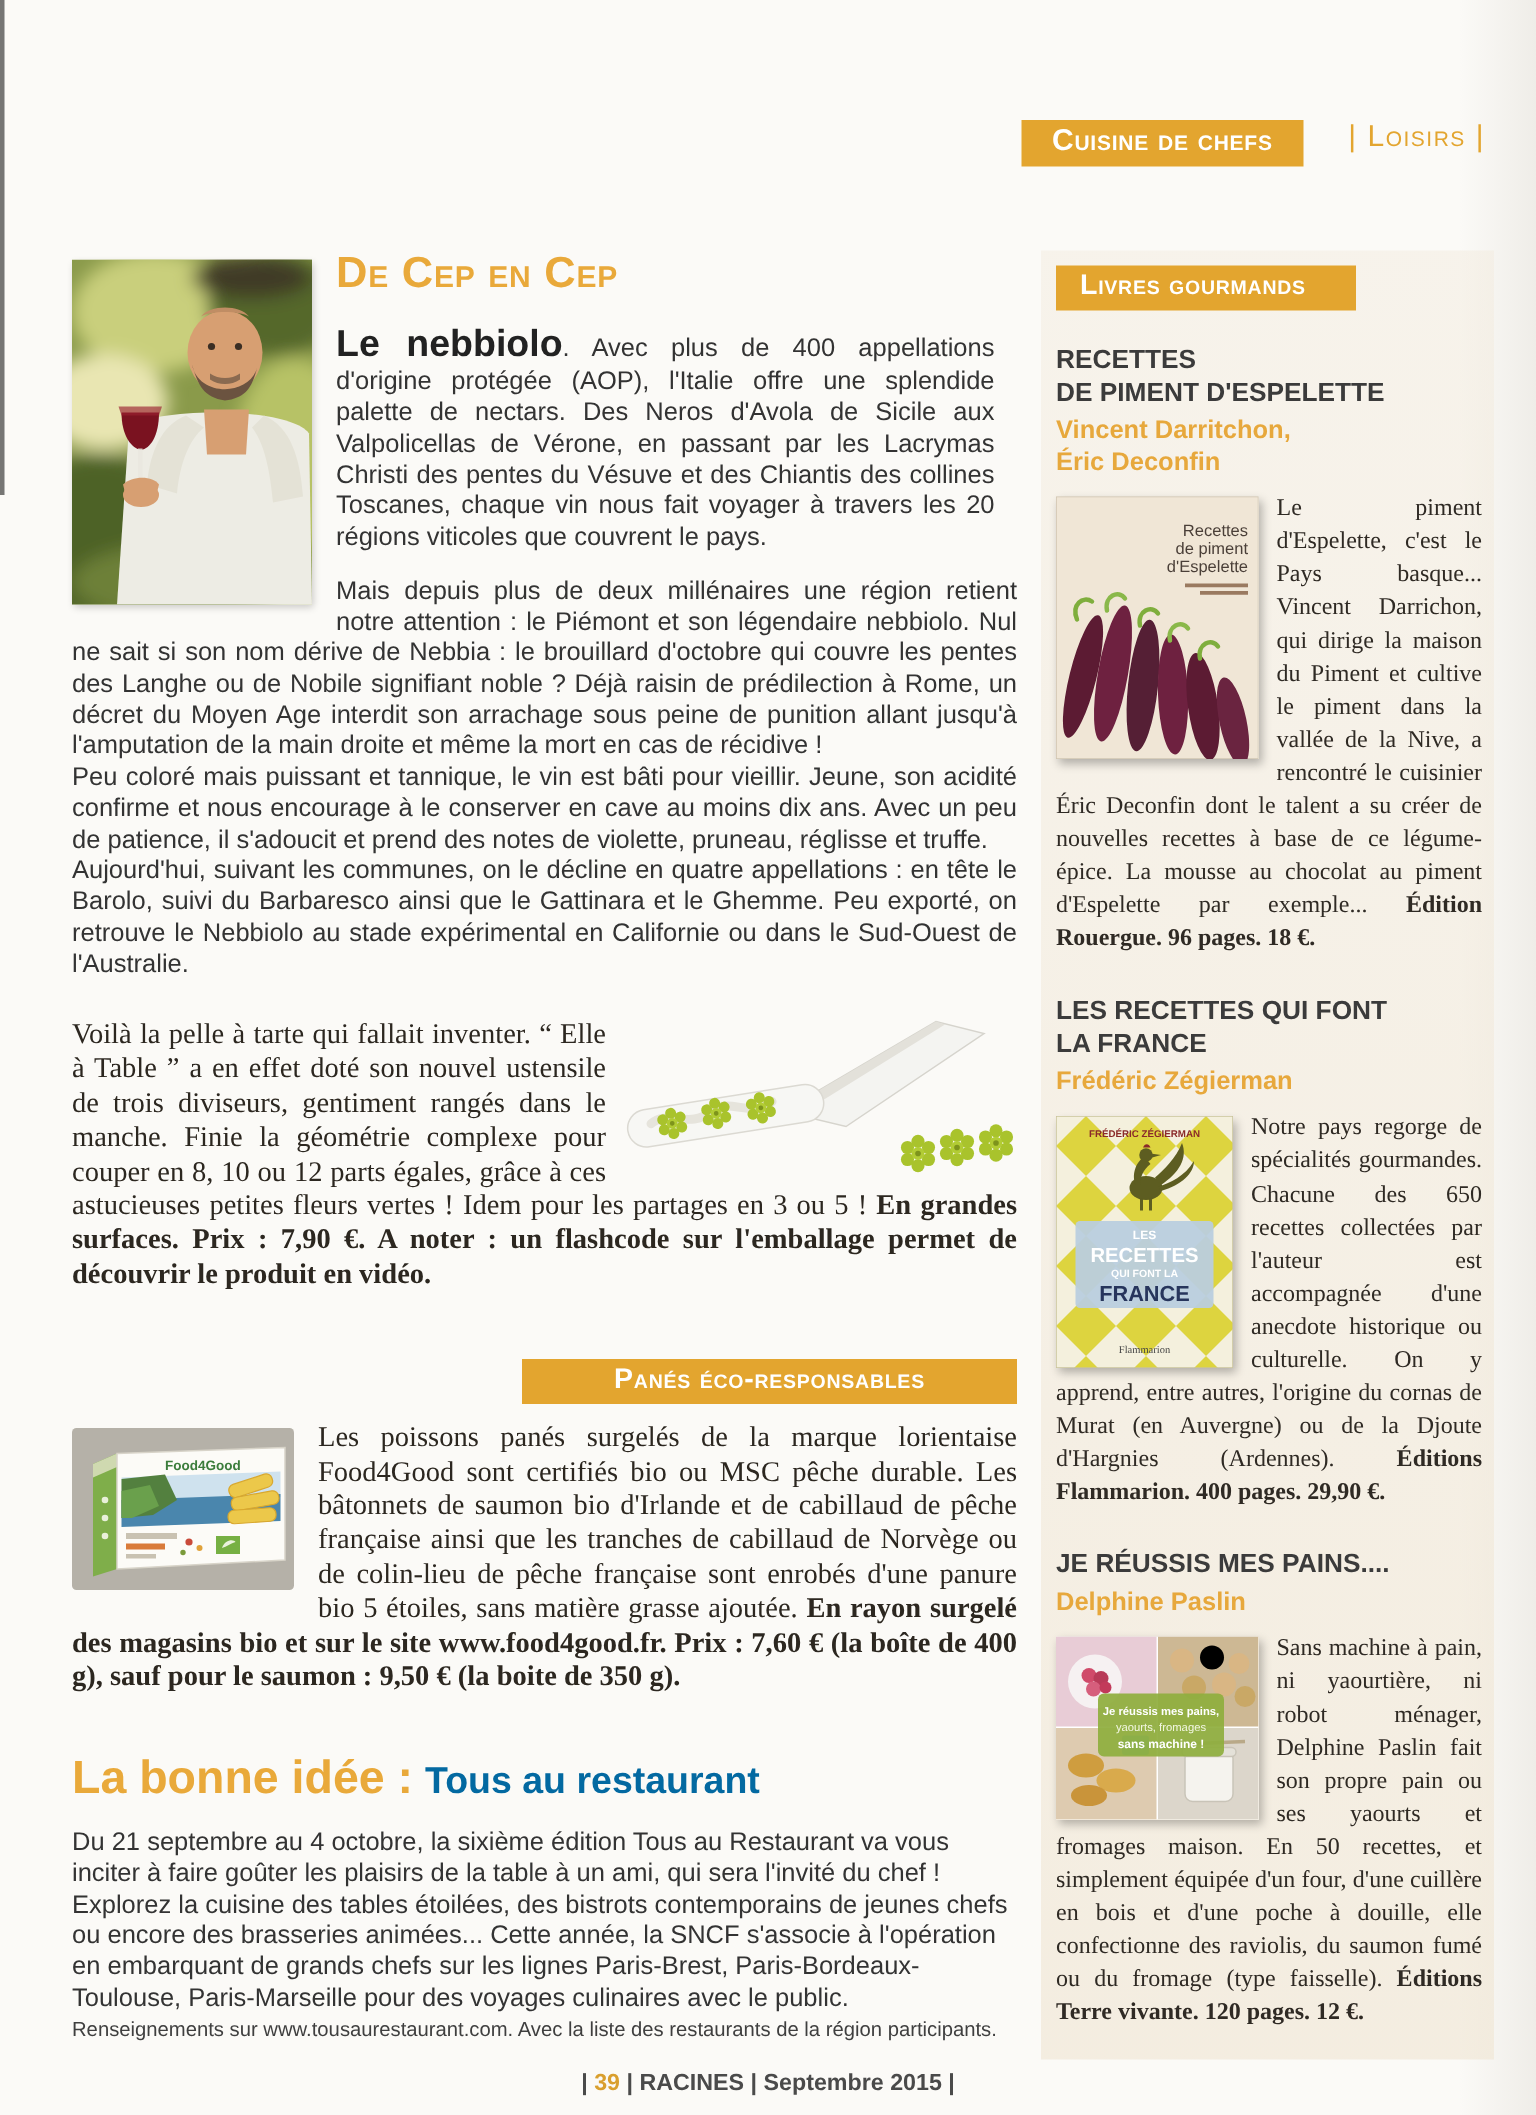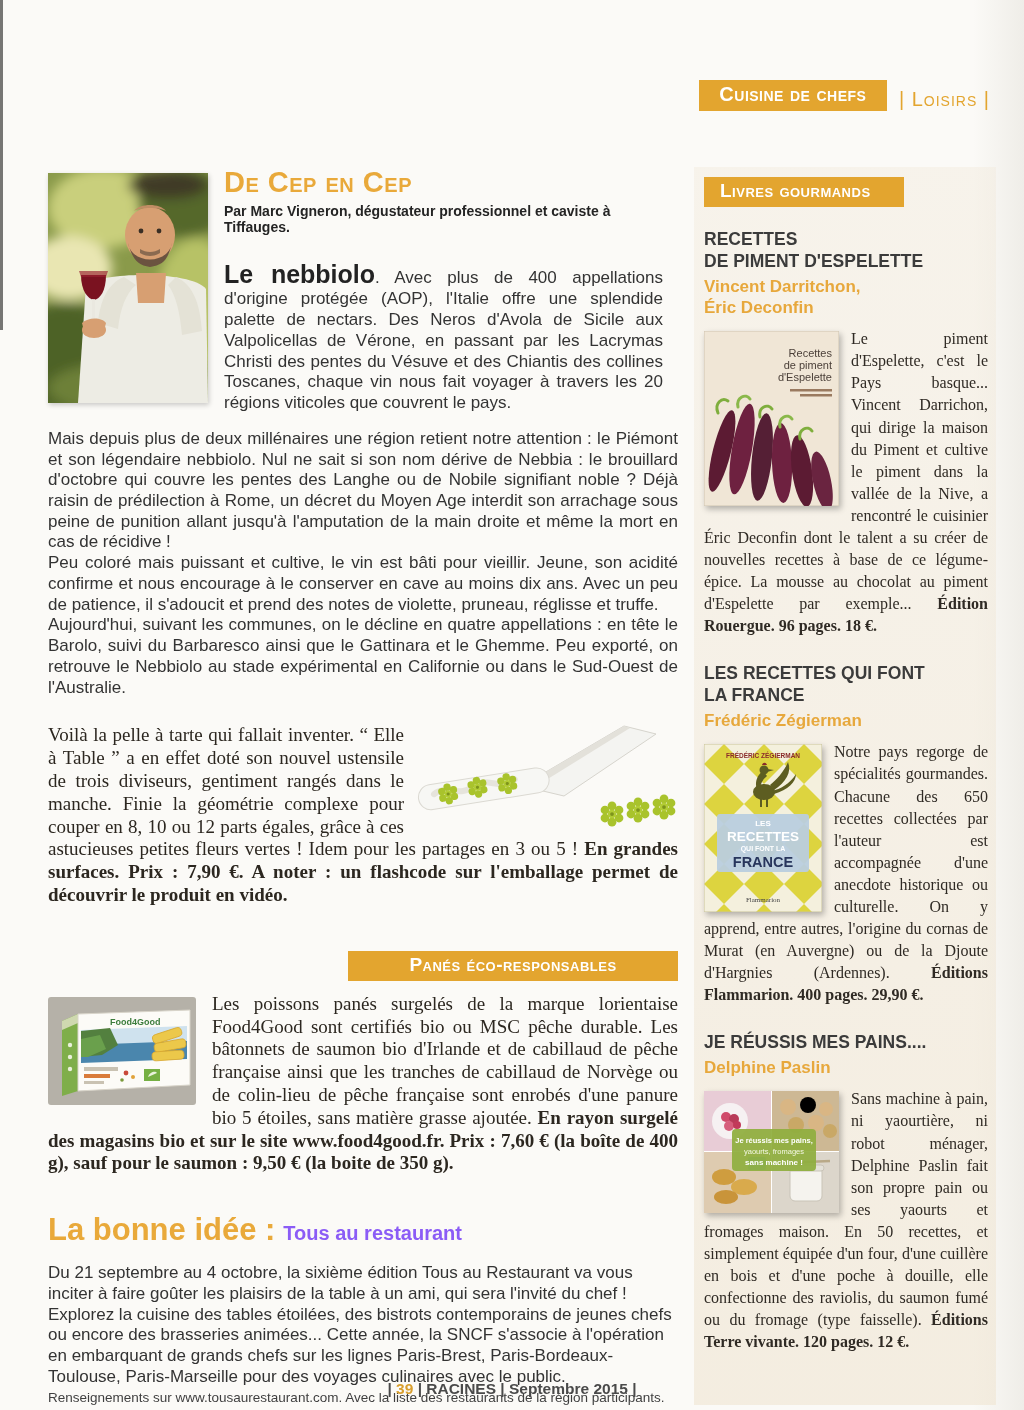--- a/index.html
+++ b/index.html
@@ -7,21 +7,21 @@
     width:1024px;height:1410px;
     background:linear-gradient(90deg,#fbfaf7 0,#fbfaf7 95%,#efede8 100%);
     font-family:"Liberation Sans",sans-serif;
     color:#333;position:relative;overflow:hidden;
   }
   .page{position:relative;width:1024px;height:1410px;}
   .scan-edge{position:absolute;left:0;top:0;width:3px;height:330px;background:#4a4a48;opacity:.75;}
   .clearfix::after{content:"";display:block;clear:both;}
 
   
-  .header{display:flex;justify-content:flex-end;align-items:flex-end;gap:12px;padding:80px 34px 0 0;}
+  .header{display:flex;justify-content:flex-end;align-items:flex-start;gap:30px;padding:80px 34px 0 0;}
   .bar{display:inline-block;background:#e3a52f;color:#fff;font-weight:bold;
        font-variant:small-caps;font-size:20px;letter-spacing:.5px;padding:3px 16px 5px 16px;box-sizing:border-box;}
   .tag-bar{min-width:188px;text-align:center;}
   .loisirs{color:#e3a52f;font-weight:normal;font-variant:small-caps;font-size:20px;letter-spacing:1px;}
 
   
   .content{display:flex;margin:56px 0 0 48px;}
   .left-col{width:630px;}
   .right-col{width:302px;margin-left:16px;padding:10px 8px 20px 10px;box-sizing:border-box;
              background:linear-gradient(180deg,rgba(242,234,220,.45),rgba(240,230,212,.65));}
@@ -45,21 +45,21 @@
   .server-fig{float:right;width:262px;height:112px;margin:-4px 0 2px 12px;}
   .panes{margin-top:44px;}
   .bar-wrap-right{text-align:right;margin-right:0;}
   .bar-panes{min-width:330px;text-align:center;font-size:19px;}
   .food-fig{float:left;width:148px;height:108px;margin:4px 16px 2px 0;}
 
   
   .bonne{margin-top:38px;}
   .bonne h2{margin:0;line-height:1.1;}
   .bi-label{color:#e9a93a;font-size:31px;font-weight:bold;}
-  .bi-title{color:#8b5cf6;font-size:20px;font-weight:bold;margin-left:8px;}
+  .bi-title{color:#0369a1;font-size:25px;font-weight:bold;margin-left:8px;}
   .bonne-text{margin-top:16px !important;text-align:left !important;}
   .note{margin:2px 0 0 0;font-size:13.5px;color:#3f3f3f;}
 
   
   .bar-livres{min-width:200px;font-size:19px;text-align:left;}
   .book{margin-top:22px;}
   .book + .book{margin-top:26px;}
   .book-title{font-size:17.5px;font-weight:bold;color:#3b3b3b;line-height:1.25;white-space:pre-line;}
   .book-authors{font-size:17px;font-weight:bold;color:#e7a83c;line-height:1.25;white-space:pre-line;margin-top:3px;}
   .book-body{font-family:"Liberation Serif","DejaVu Serif",serif;font-size:16px;line-height:1.38;
@@ -118,26 +118,25 @@
 
           <path d="M33,102 C33,118 40,126 46,127 C52,126 58,118 58,102 Z" fill="#7a1220"></path>
           <path d="M31,98 L60,98 L58,104 L33,104 Z" fill="#9a2030" opacity=".65"></path>
           <rect x="44" y="126" width="3" height="26" fill="#e9e7df" opacity=".85"></rect>
           <ellipse cx="46" cy="157" rx="12" ry="8" fill="#d79f72"></ellipse>
           <path d="M34,150 C40,144 54,144 58,150 L56,158 L36,158 Z" fill="#d79f72"></path>
         </svg>
       </div>
 
       <h1 class="title">De Cep en Cep</h1>
-      <div class="byline">Par Marc Vigneron, dégustateur professionnel et caviste à Tiffauges.</div>
 
       <p class="lead"><b class="lead-intro">Le nebbiolo</b><span>. Avec plus de 400 appellations d'origine protégée (AOP), l'Italie offre une splendide palette de nectars. Des Neros d'Avola de Sicile aux Valpolicellas de Vérone, en passant par les Lacrymas Christi des pentes du Vésuve et des Chiantis des collines Toscanes, chaque vin nous fait voyager à travers les 20 régions viticoles que couvrent le pays.</span></p>
 
       <p class="body-sans">Mais depuis plus de deux millénaires une région retient notre attention : le Piémont et son légendaire nebbiolo. Nul ne sait si son nom dérive de Nebbia : le brouillard d'octobre qui couvre les pentes des Langhe ou de Nobile signifiant noble ? Déjà raisin de prédilection à Rome, un décret du Moyen Age interdit son arrachage sous peine de punition allant jusqu'à l'amputation de la main droite et même la mort en cas de récidive !</p>
-      <p class="body-sans">Peu coloré mais puissant et cultive, le vin est bâti pour vieillir. Jeune, son acidité confirme et nous encourage à le conserver en cave au moins dix ans. Avec un peu de patience, il s'adoucit et prend des notes de violette, pruneau, réglisse et truffe.</p>
+      <p class="body-sans">Peu coloré mais puissant et tannique, le vin est bâti pour vieillir. Jeune, son acidité confirme et nous encourage à le conserver en cave au moins dix ans. Avec un peu de patience, il s'adoucit et prend des notes de violette, pruneau, réglisse et truffe.</p>
       <p class="body-sans">Aujourd'hui, suivant les communes, on le décline en quatre appellations : en tête le Barolo, suivi du Barbaresco ainsi que le Gattinara et le Ghemme. Peu exporté, on retrouve le Nebbiolo au stade expérimental en Californie ou dans le Sud-Ouest de l'Australie.</p>
 
       <section class="portions">
         <div class="serif-text clearfix">
           <span class="server-fig">
             <svg width="262" height="112" viewBox="0 0 262 112">
               <defs>
                 <g id="flw">
                   <circle cx="0" cy="-6.5" r="3.5" fill="#a9c32c"></circle>
                     <circle cx="5.6" cy="-3.2" r="3.5" fill="#a9c32c"></circle>

